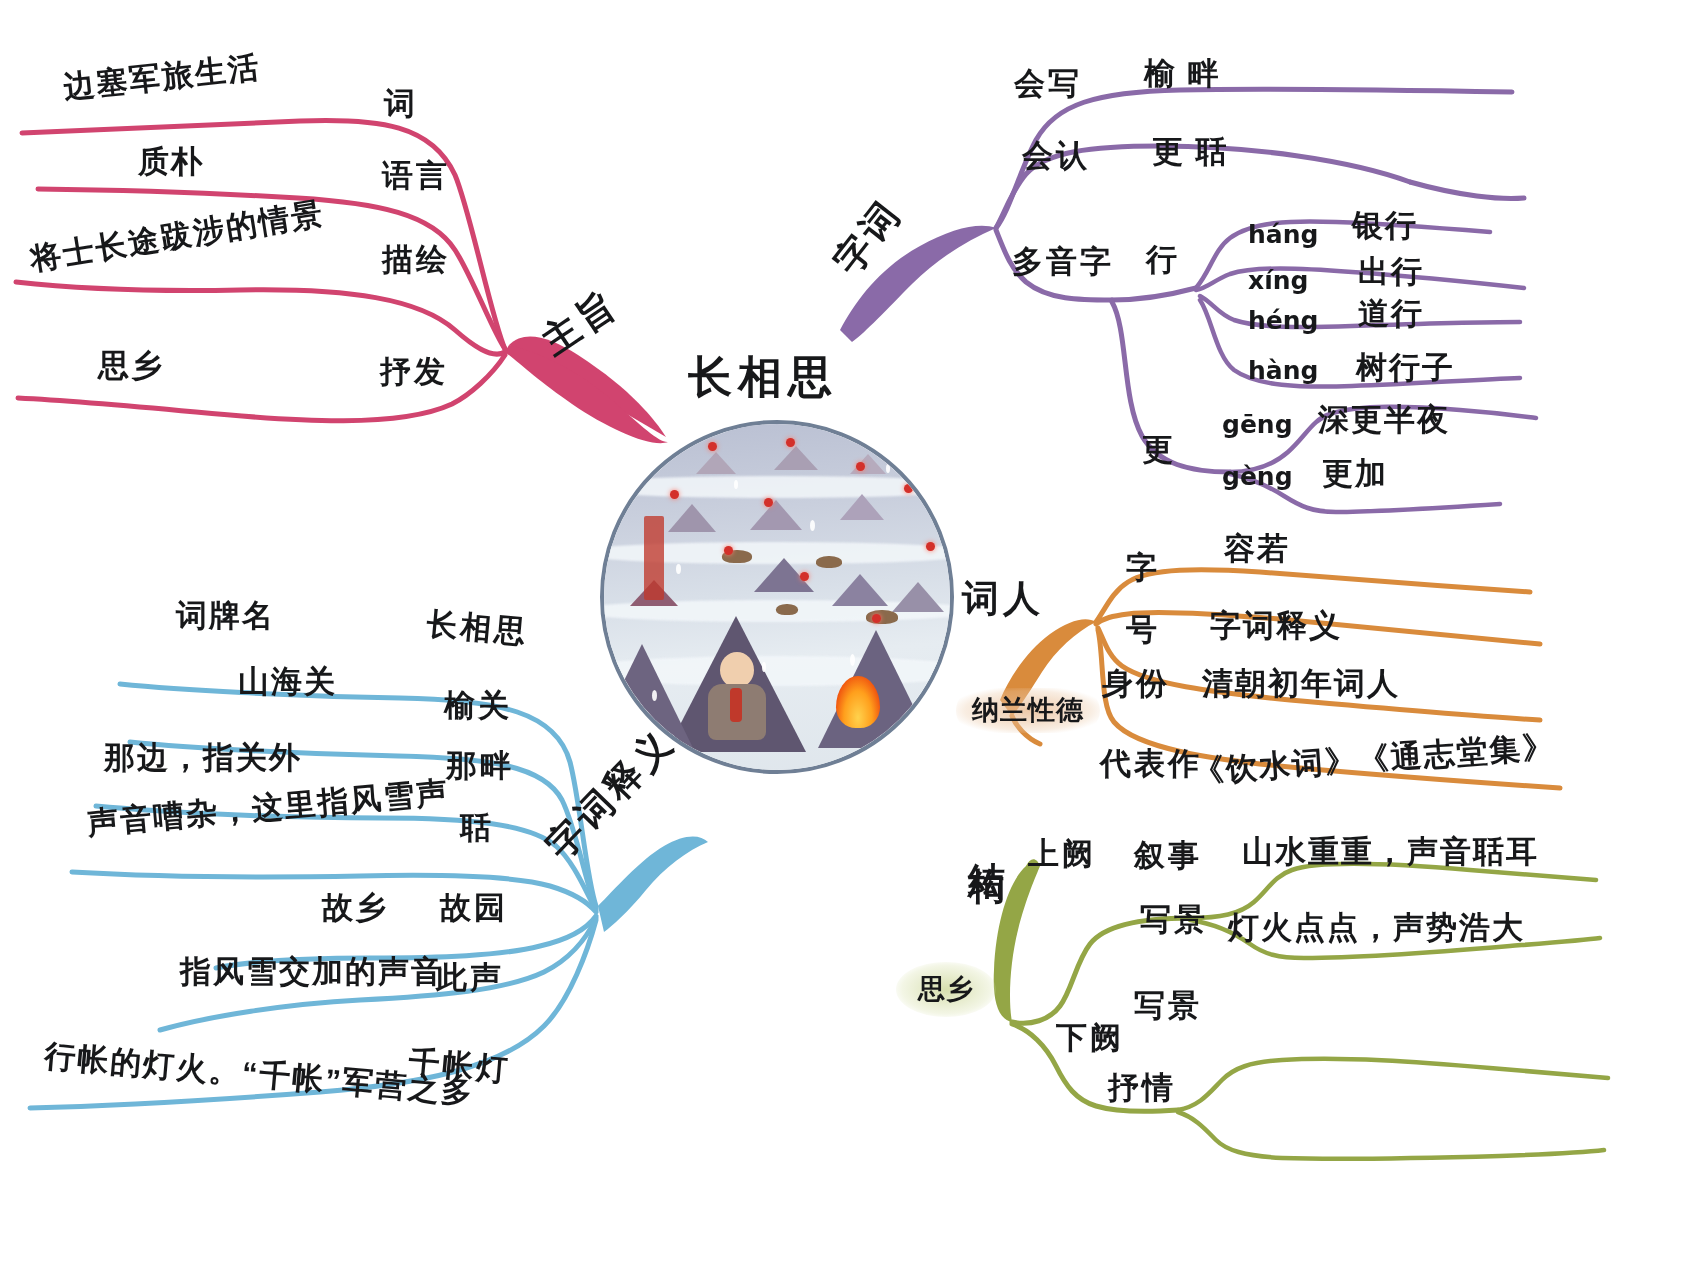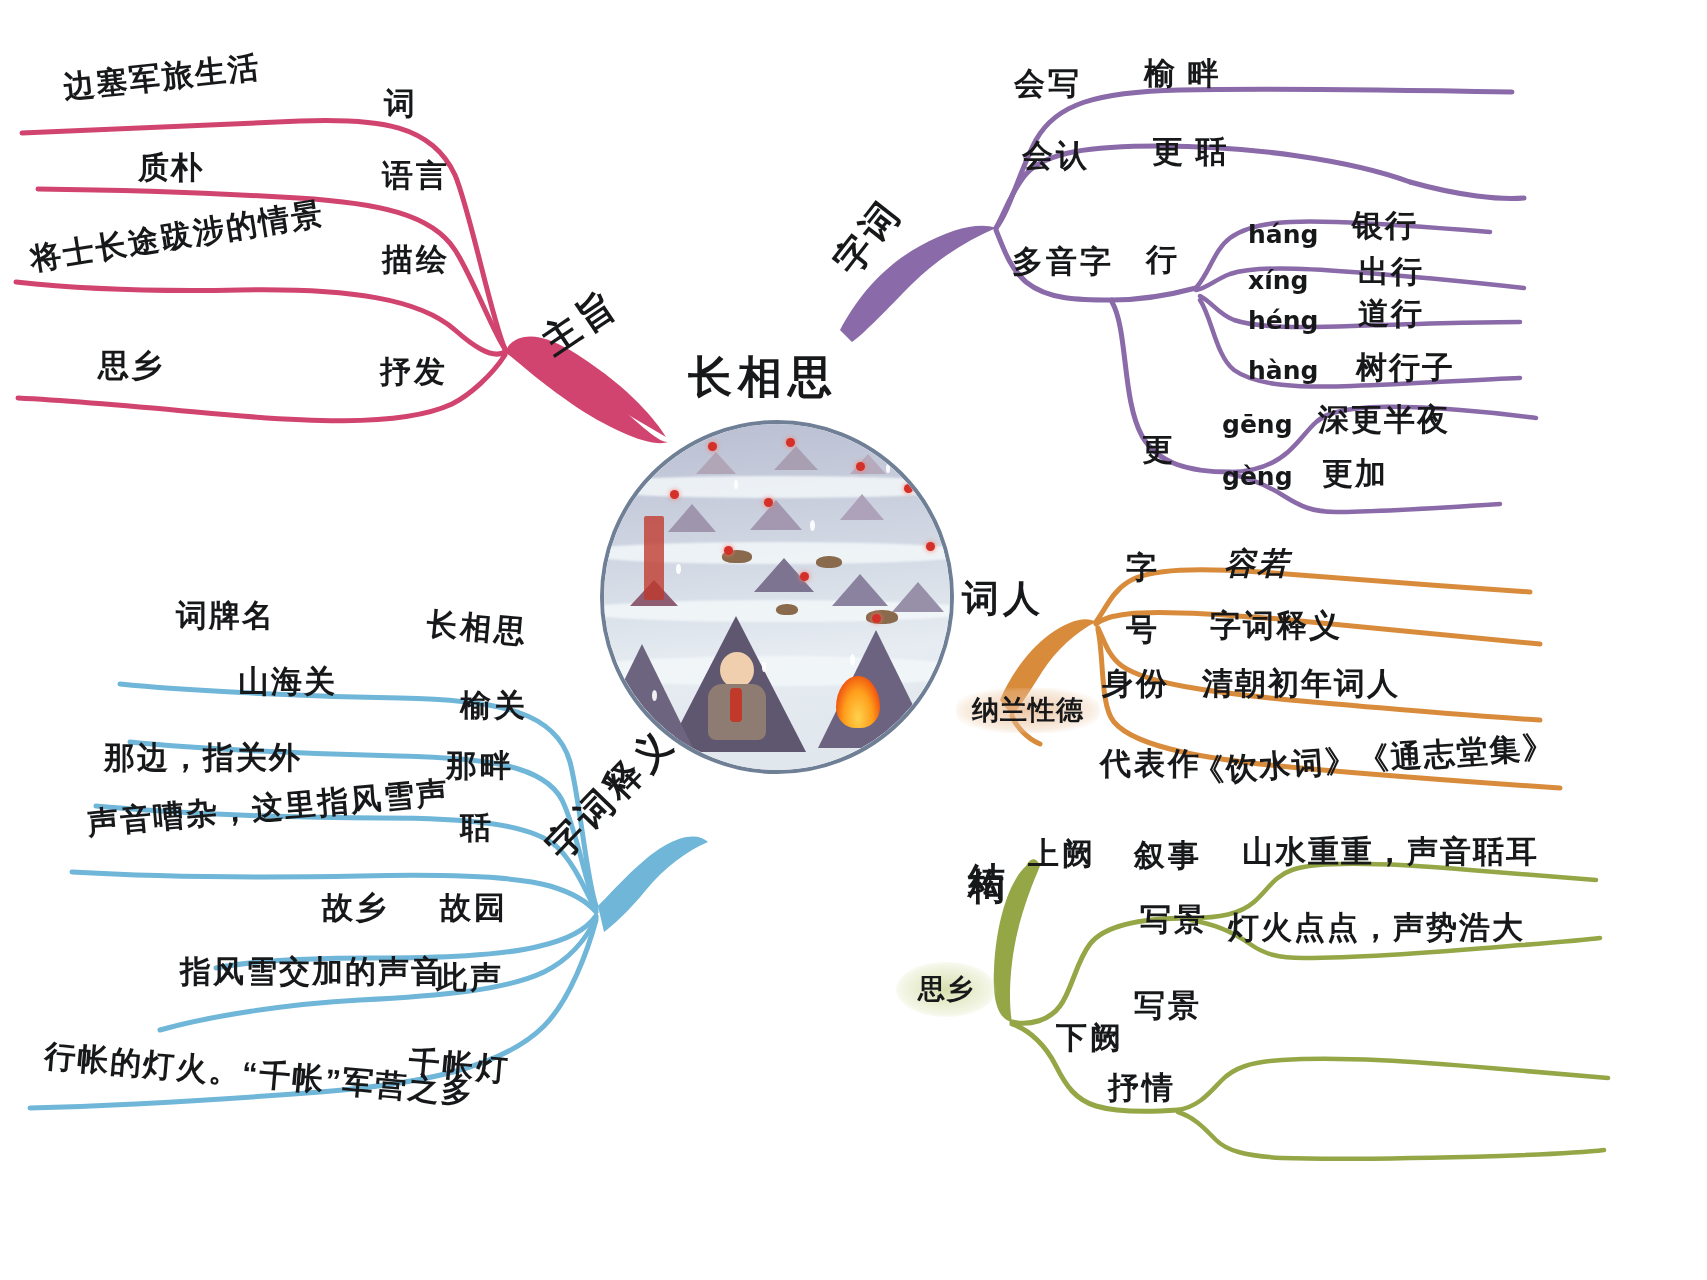--- a/index.html
+++ b/index.html
@@ -173,21 +173,21 @@
     </div>
     <div id="fire"></div>
   </div>
 
   <div class="lbl br rot-a" style="left:536px;top:330px;color:#17181a;">主旨</div>
 
   <div class="lbl k" style="left:384px;top:88px;">词</div>
   <div class="lbl v rot-d" style="left:62px;top:72px;">边塞军旅生活</div>
 
   <div class="lbl k" style="left:382px;top:160px;">语言</div>
-  <div class="lbl v" style="left:138px;top:152px;">质朴</div>
+  <div class="lbl v" style="left:138px;top:146px;">质朴</div>
 
   <div class="lbl k" style="left:382px;top:244px;">描绘</div>
   <div class="lbl v rot-e" style="left:28px;top:244px;">将士长途跋涉的情景</div>
 
   <div class="lbl k" style="left:380px;top:356px;">抒发</div>
   <div class="lbl v" style="left:98px;top:350px;">思乡</div>
 
   <div class="lbl br rot-b" style="left:828px;top:258px;">字词</div>
 
   <div class="lbl k" style="left:1014px;top:68px;">会写</div>
@@ -211,21 +211,21 @@
   <div class="lbl v" style="left:1142px;top:434px;">更</div>
   <div class="lbl py" style="left:1222px;top:412px;">gēng</div>
   <div class="lbl v" style="left:1318px;top:404px;">深更半夜</div>
   <div class="lbl py" style="left:1222px;top:464px;">gèng</div>
   <div class="lbl v" style="left:1322px;top:458px;">更加</div>
 
   <div class="lbl br" style="left:962px;top:580px;">词人</div>
   <div class="lbl sm hl-orange" style="left:956px;top:688px;">纳兰性德</div>
 
   <div class="lbl k" style="left:1126px;top:552px;">字</div>
-  <div class="lbl v" style="left:1224px;top:548px;font-style:italic;">容若</div>
+  <div class="lbl v" style="left:1224px;top:533px;">容若</div>
 
   <div class="lbl k" style="left:1126px;top:614px;">号</div>
   <div class="lbl v" style="left:1210px;top:610px;">字词释义</div>
 
   <div class="lbl k" style="left:1102px;top:668px;">身份</div>
   <div class="lbl v" style="left:1202px;top:668px;">清朝初年词人</div>
 
   <div class="lbl k" style="left:1100px;top:748px;">代表作</div>
   <div class="lbl v rot-g" style="left:1192px;top:756px;">《饮水词》《通志堂集》</div>
 
@@ -240,21 +240,21 @@
 
   <div class="lbl k" style="left:1056px;top:1022px;">下阙</div>
   <div class="lbl k" style="left:1134px;top:990px;">写景</div>
   <div class="lbl k" style="left:1108px;top:1072px;">抒情</div>
 
   <div class="lbl br rot-c" style="left:540px;top:840px;">字词释义</div>
 
   <div class="lbl k rot-h" style="left:428px;top:608px;">长相思</div>
   <div class="lbl v" style="left:176px;top:600px;">词牌名</div>
 
-  <div class="lbl k" style="left:460px;top:690px;">榆关</div>
+  <div class="lbl k" style="left:444px;top:690px;">榆关</div>
   <div class="lbl v" style="left:238px;top:666px;">山海关</div>
 
   <div class="lbl k" style="left:446px;top:750px;">那畔</div>
   <div class="lbl v" style="left:104px;top:742px;">那边，指关外</div>
 
   <div class="lbl k" style="left:460px;top:812px;">聒</div>
   <div class="lbl v rot-f" style="left:86px;top:808px;">声音嘈杂，这里指风雪声</div>
 
   <div class="lbl k" style="left:440px;top:892px;">故园</div>
   <div class="lbl v" style="left:322px;top:892px;">故乡</div>

